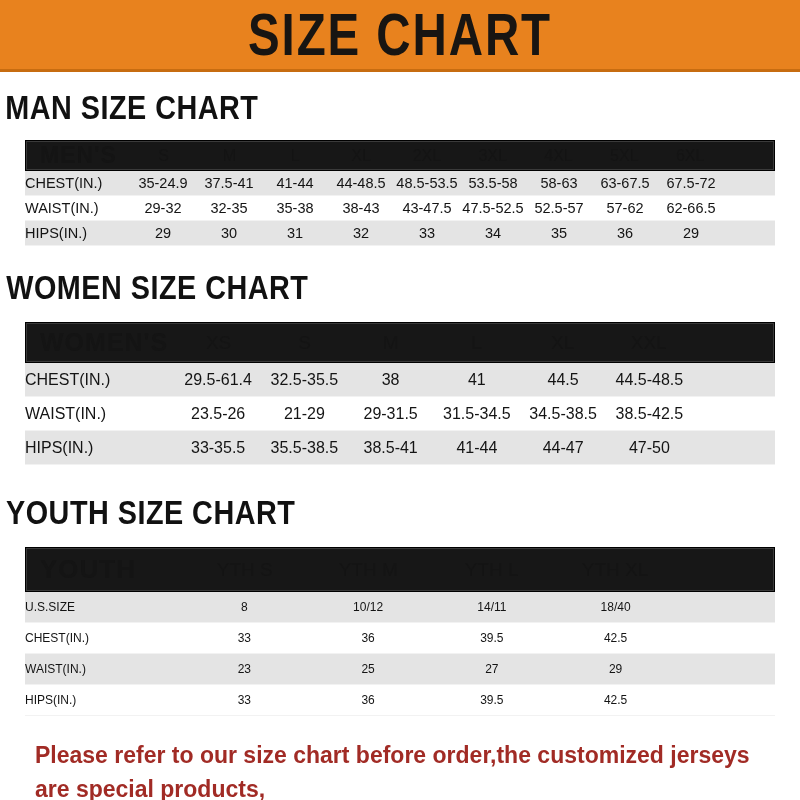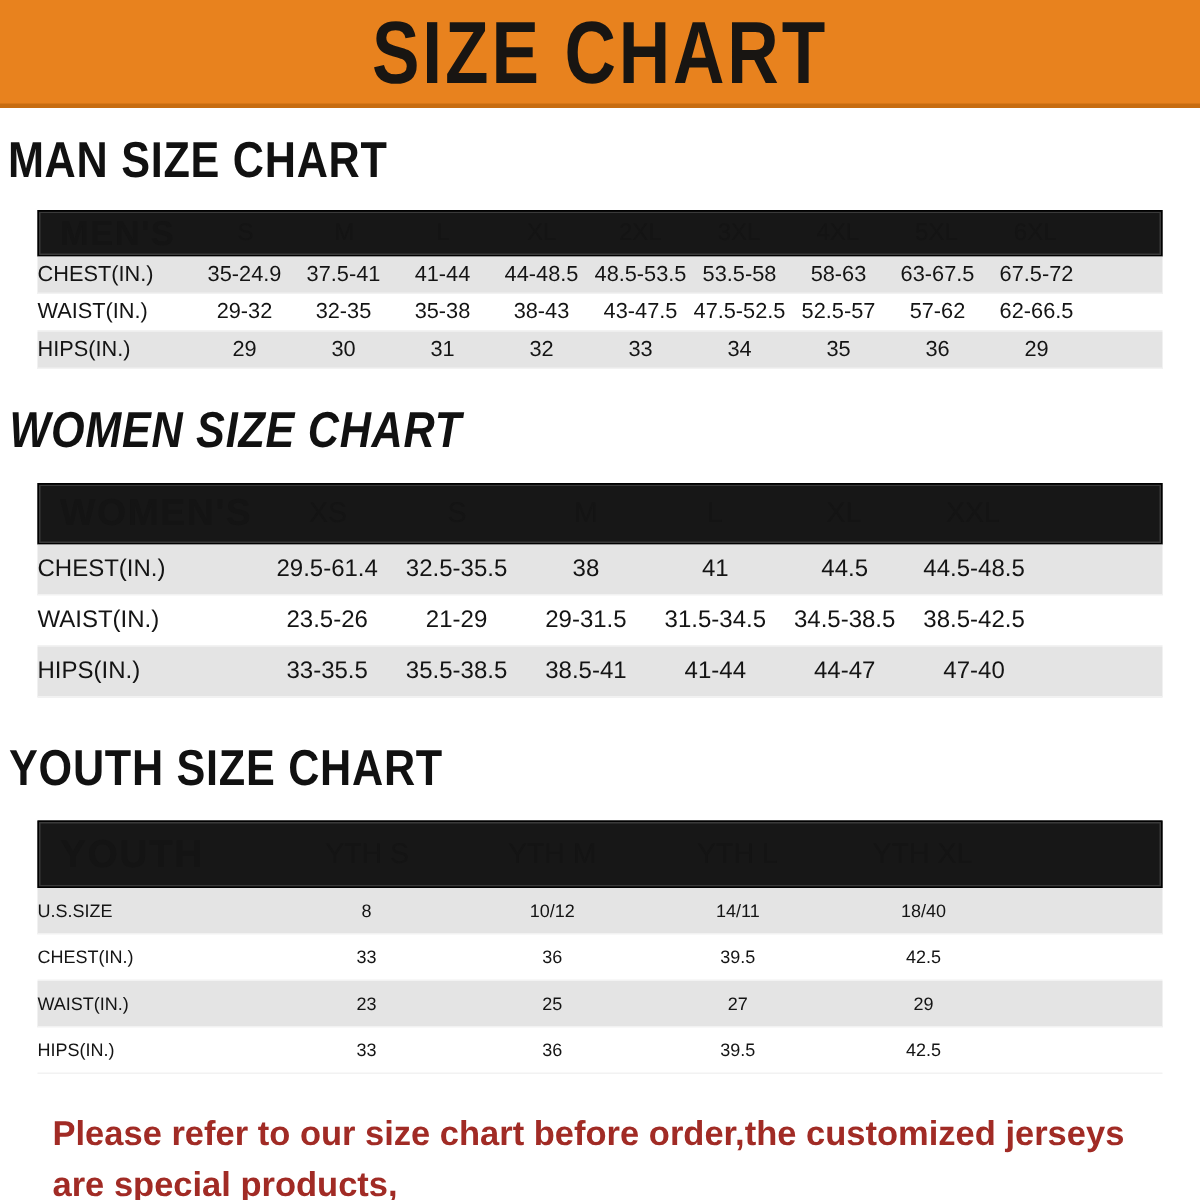--- a/index.html
+++ b/index.html
@@ -16,21 +16,21 @@
     font-family:"Liberation Sans",sans-serif;}
   
   .banner{height:72px;background:var(--banner-bg);border-bottom:3px solid var(--banner-edge);
     display:flex;align-items:center;justify-content:center;}
   .banner h1{color:#181512;font-size:50px;font-weight:bold;letter-spacing:2px;
     transform:scaleY(1.18) scaleX(0.95);display:inline-block;line-height:1;}
   
   .section-heading{text-align:left;color:#111;font-weight:bold;font-size:30px;line-height:36px;}
   .section-heading span{display:inline-block;transform:scaleY(1.12) scaleX(0.96);letter-spacing:0.5px;}
   .hd-men{margin:18px 0 14px;}
-  .hd-women{margin:24px 0 16px;font-style:italic;}
+  .hd-women{margin:24px 0 16px;}
   .hd-youth{margin:30px 0 16px;text-decoration:underline;}
   
   .size-table{margin:0 25px;width:750px;}
   .trow{display:grid;align-items:center;}
   .bar{background:var(--bar-bg);color:#fff;border:1px solid #000;box-shadow:0 0 0 1px #3a3a3a inset;}
   .bar .tlabel{font-weight:bold;letter-spacing:1px;padding-left:14px;text-align:left;}
   .cell{text-align:center;color:var(--ink);white-space:nowrap;}
   .rlabel{text-align:left;font-weight:normal;}
   .r-alt{background:var(--row-alt);}
   .r-white{background:var(--row-white);}
@@ -141,21 +141,21 @@
         <div class="cell">34.5-38.5</div>
         <div class="cell">38.5-42.5</div>
       </div>
       <div class="trow drow r-alt">
         <div class="cell rlabel">HIPS(IN.)</div>
         <div class="cell">33-35.5</div>
         <div class="cell">35.5-38.5</div>
         <div class="cell">38.5-41</div>
         <div class="cell">41-44</div>
         <div class="cell">44-47</div>
-        <div class="cell">47-40</div>
+        <div class="cell">47-50</div>
       </div>
     </div>
     <h2 class="section-heading hd-youth"><span>YOUTH SIZE CHART</span></h2>
     <div class="size-table table-youth">
       <div class="trow bar">
         <div class="cell tlabel">YOUTH</div>
         <div class="cell">YTH S</div>
         <div class="cell">YTH M</div>
         <div class="cell">YTH L</div>
         <div class="cell">YTH XL</div>

